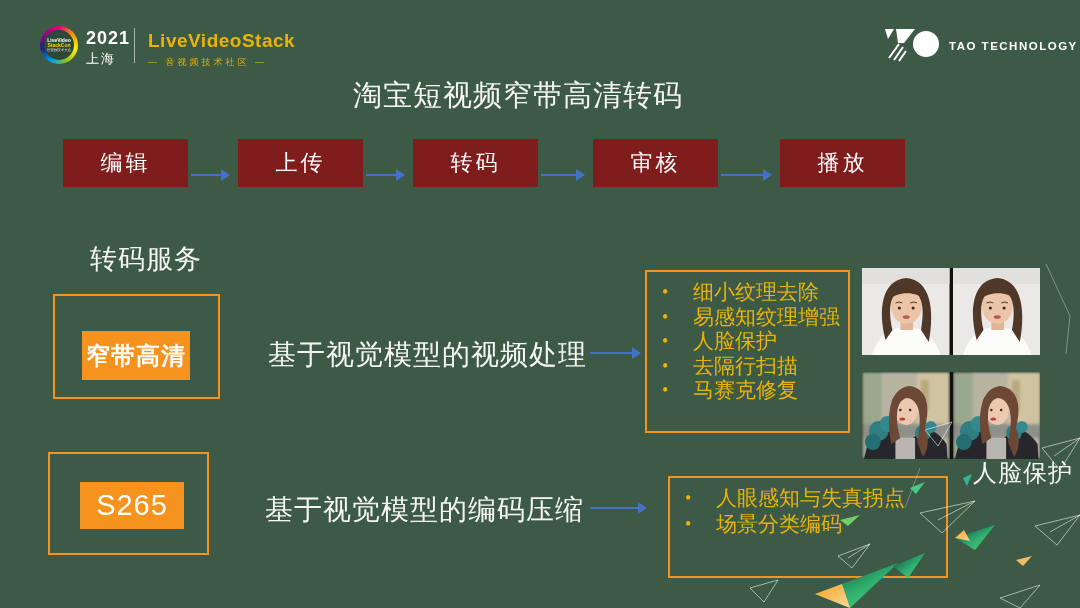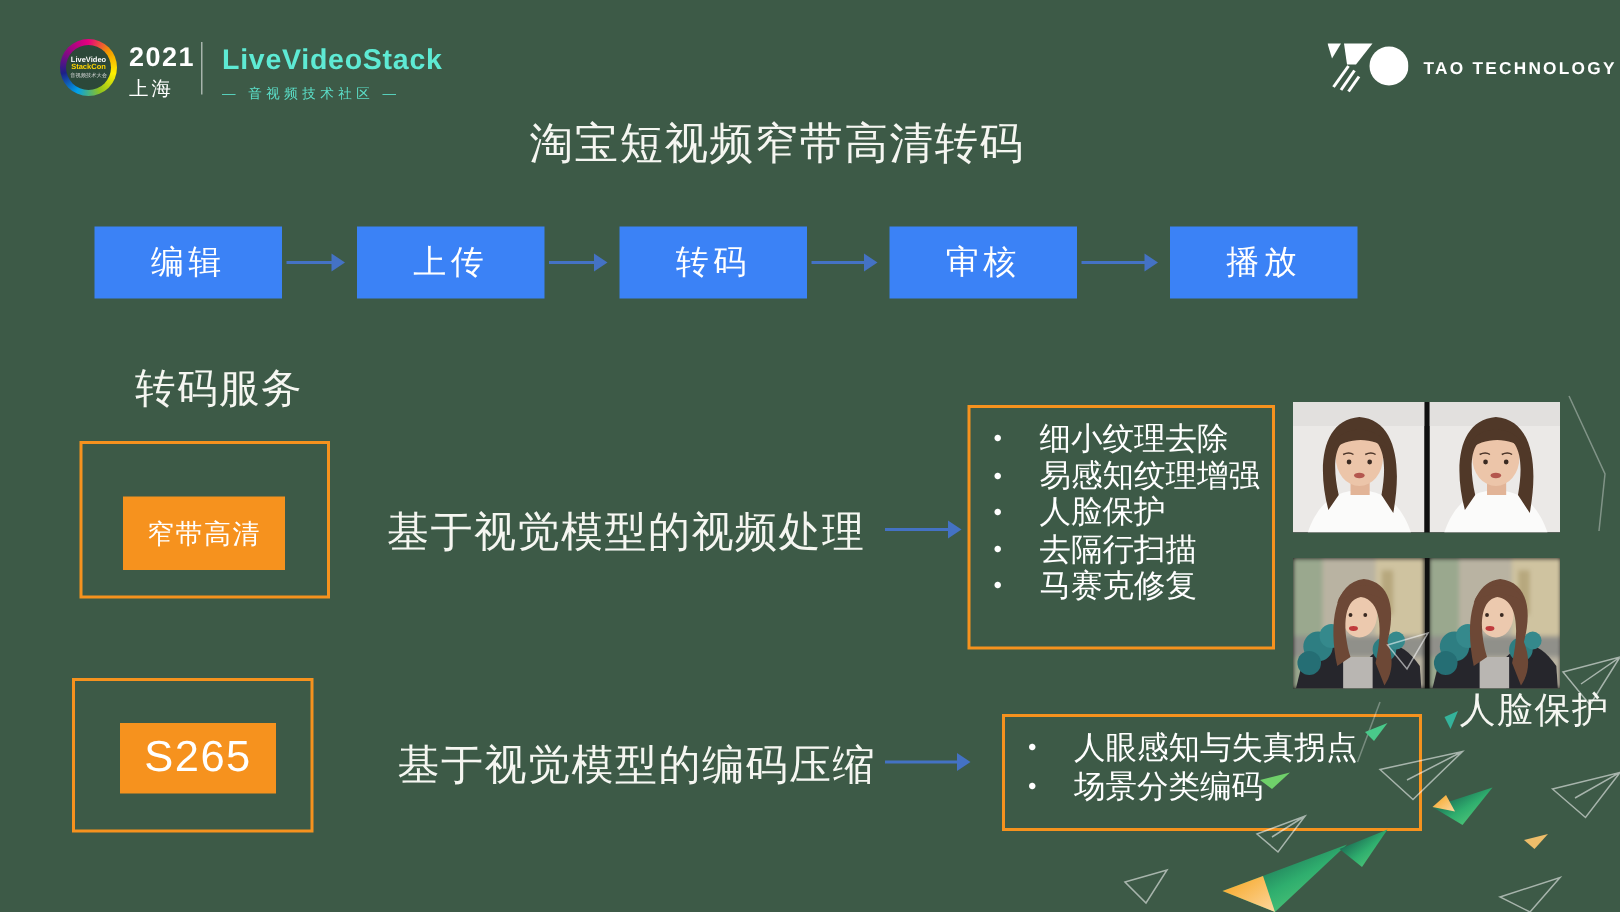--- a/index.html
+++ b/index.html
@@ -13,60 +13,60 @@
   .badge-core{width:30px;height:30px;border-radius:50%;background:#2c4839;color:#fff;
     display:flex;flex-direction:column;align-items:center;justify-content:center;line-height:1.1;
     font-family:"Liberation Sans",sans-serif;}
   .badge-core .t1{font-size:5px;font-weight:bold;color:#fff;}
   .badge-core .t2{font-size:5px;font-weight:bold;color:#ffd400;}
   .badge-core .t3{font-size:3.5px;color:#ddd;}
   .badge-year{position:absolute;left:86px;top:28px;color:#ffffff;font-family:"Liberation Sans",sans-serif;}
   .badge-year .y{font-size:18px;font-weight:bold;letter-spacing:1px;}
   .badge-year .c{font-size:13px;margin-top:1px;letter-spacing:2px;}
   .hdr-divider{position:absolute;left:134px;top:28px;width:1px;height:35px;background:rgba(255,255,255,.55);}
-  .brand{position:absolute;left:148px;top:30px;color:#5eead4;font-family:"Liberation Sans",sans-serif;}
+  .brand{position:absolute;left:148px;top:30px;color:#eab308;font-family:"Liberation Sans",sans-serif;}
   .brand .wordmark{font-size:19px;font-weight:bold;letter-spacing:.5px;}
   .brand .tagline{font-size:9px;letter-spacing:3px;margin-top:4px;opacity:.92;}
   .org{position:absolute;left:885px;top:26px;display:flex;align-items:center;}
   .org-mark{width:54px;height:38px;}
   .org-text{margin-left:10px;color:#fff;font-family:"Liberation Sans",sans-serif;}
   .org-text .cn{font-size:17px;font-weight:bold;letter-spacing:2px;}
   .org-text .en{font-size:11.5px;font-weight:bold;letter-spacing:1.5px;margin-top:2px;}
 
   
   .title{position:absolute;left:353px;top:76px;font-size:29px;letter-spacing:1px;color:#f5f6f1;}
 
   
-  .step{position:absolute;top:151px;width:125px;height:48px;background:#3b82f6;color:#fff;
+  .step{position:absolute;top:139px;width:125px;height:48px;background:#7f1d1d;color:#fff;
     font-size:22px;letter-spacing:3px;display:flex;align-items:center;justify-content:center;}
   .flow-arrow{position:absolute;top:174px;height:2px;background:#4472C4;}
   .flow-arrow::after{content:"";position:absolute;right:-9px;top:-5px;border:6px solid transparent;
     border-left:9px solid #4472C4;}
 
   
   .svc-heading{position:absolute;left:90px;top:241px;font-size:27px;color:#f5f6f1;letter-spacing:1px;}
   .outline-box{position:absolute;border:2px solid #F6921E;}
   .ob1{left:53px;top:294px;width:163px;height:101px;}
   .ob2{left:48px;top:452px;width:157px;height:99px;}
   .tag{position:absolute;background:#F6921E;color:#fff;display:flex;align-items:center;justify-content:center;}
-  .tag1{left:82px;top:331px;width:108px;height:49px;font-size:18px;letter-spacing:1px;}
+  .tag1{left:82px;top:331px;width:108px;height:49px;font-size:24px;letter-spacing:1px;font-weight:bold;}
   .tag2{left:80px;top:482px;width:104px;height:47px;font-size:29px;font-family:"Liberation Sans",sans-serif;letter-spacing:1px;}
   .desc{position:absolute;font-size:28px;color:#f5f6f1;letter-spacing:1px;}
-  .desc1{left:258px;top:336px;}
+  .desc1{left:268px;top:336px;}
   .desc2{left:265px;top:491px;}
   .row-arrow{position:absolute;height:2px;background:#4472C4;}
   .row-arrow::after{content:"";position:absolute;right:-9px;top:-5px;border:6px solid transparent;
     border-left:9px solid #4472C4;}
   .ra1{left:590px;top:352px;width:48px;}
   .ra2{left:590px;top:507px;width:54px;}
   .bullet-box{position:absolute;border:2px solid #F6921E;box-sizing:border-box;}
   .bb1{left:645px;top:270px;width:205px;height:163px;}
-  .bb2{left:668px;top:476px;width:280px;height:78px;}
+  .bb2{left:668px;top:476px;width:280px;height:102px;}
   .bullet-box ul{list-style:none;margin:0;padding:8px 0 0 0;}
-  .bullet-box li{position:relative;color:#ffffff;font-size:21px;padding-left:46px;}
+  .bullet-box li{position:relative;color:#eab308;font-size:21px;padding-left:46px;}
   .bb1 li{line-height:24.5px;}
   .bb2 li{line-height:25.5px;}
   .bullet-box li::before{content:"\2022";position:absolute;left:15px;font-size:18px;}
 
   
   .pair{position:absolute;left:862px;width:178px;height:87px;background:#101010;display:flex;gap:3px;}
   .pair1{top:268px;}
   .pair2{top:372px;}
   .pair svg{flex:1;height:100%;display:block;}
   .fig-caption{position:absolute;left:973px;top:457px;font-size:24px;color:#f5f6f1;letter-spacing:1px;}

